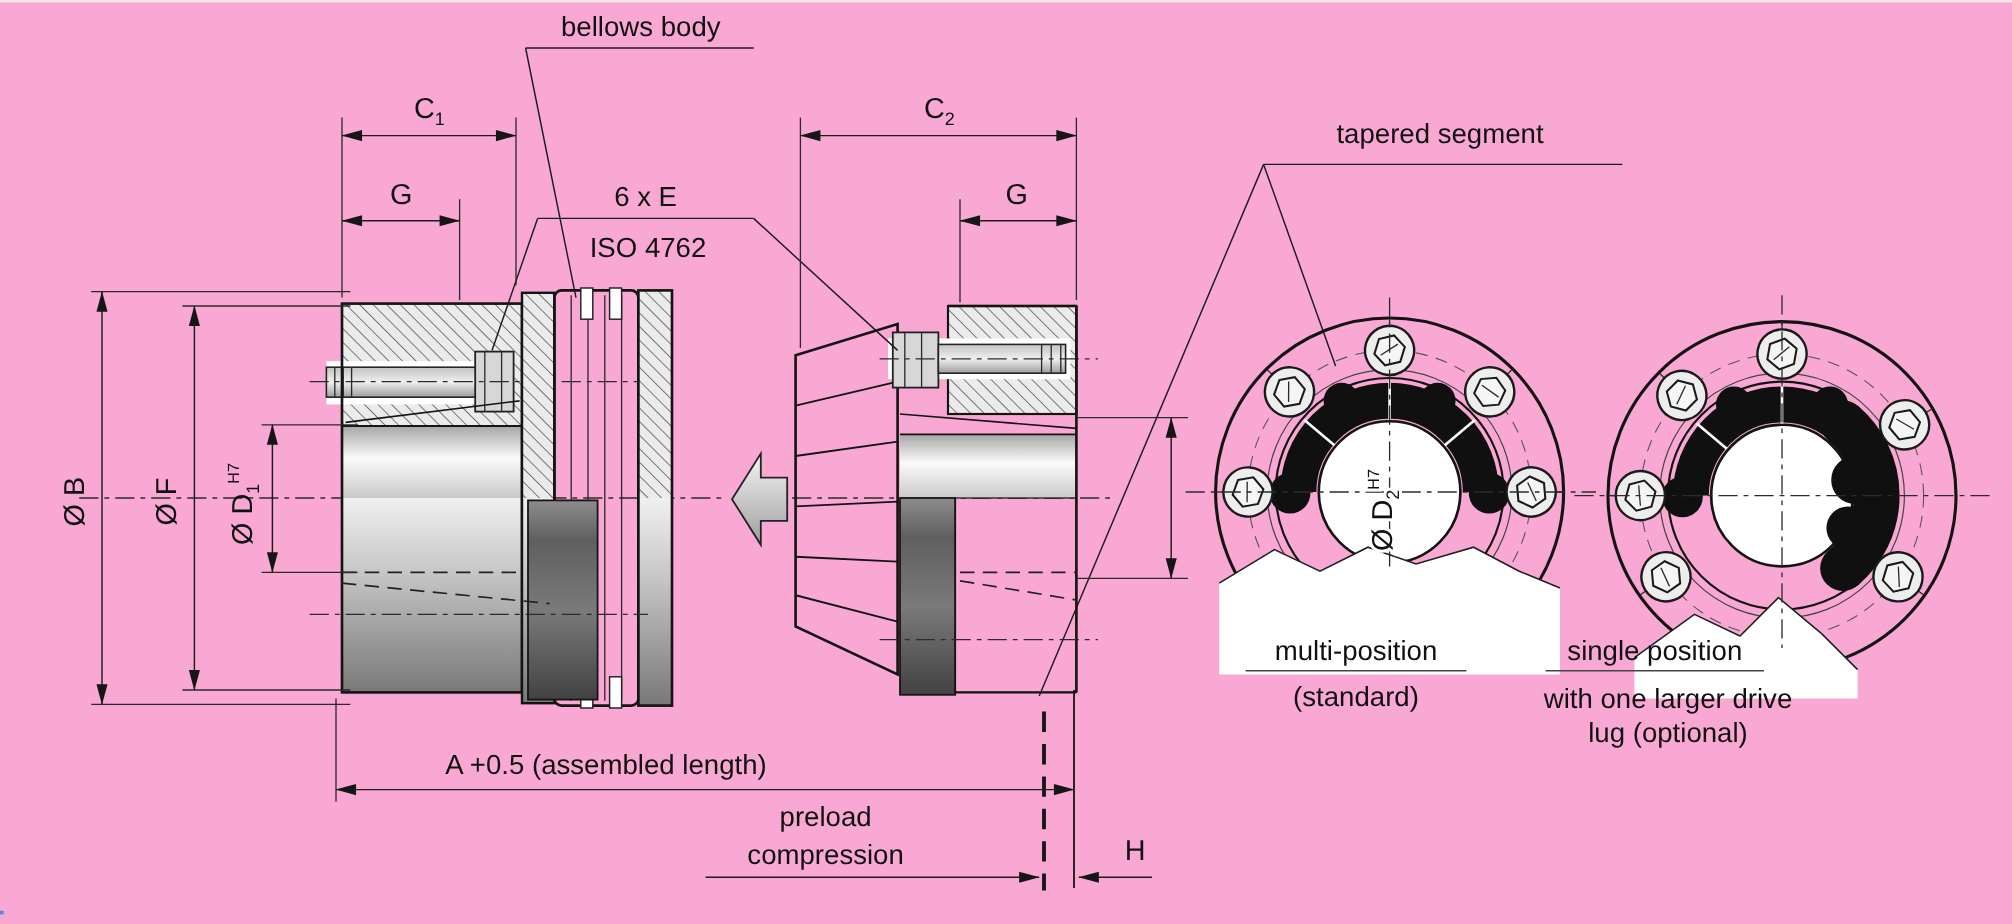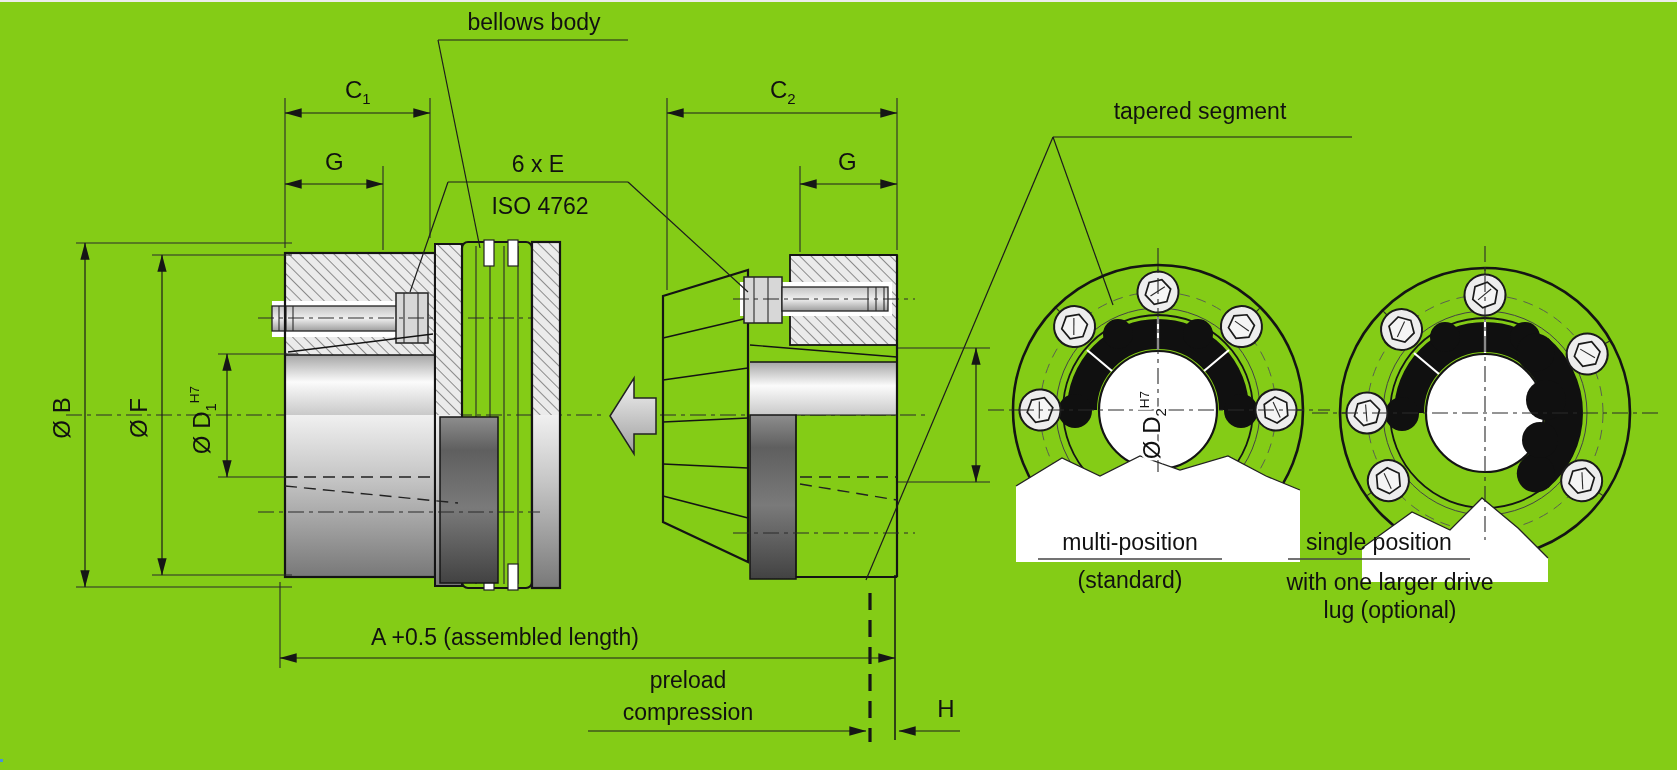--- a/index.html
+++ b/index.html
@@ -1,16 +1,16 @@
 <!DOCTYPE html>
 <html><head>
 <meta charset="utf-8">
 <style>
   html,body { margin:0; padding:0; background:#ffffff; }
-  .stage { position:relative; width:1677px; height:770px; background:#84cc16; overflow:hidden;
+  .stage { position:relative; width:1677px; height:770px; background:#f9a8d4; overflow:hidden;
            font-family:"Liberation Sans", sans-serif; }
   svg text { font-family:"Liberation Sans", sans-serif; fill:#111; }
   .lbl  { font-size:23px; }
   .dimt { font-size:24px; }
   .sub  { font-size:15px; }
   .sup  { font-size:13.5px; }
   .cap  { font-size:23px; }
   .halo { paint-order:stroke; stroke:#ffffff; stroke-width:5px; }
   .thin { stroke:#2a2a2a; stroke-width:1.1; fill:none; }
   .dline{ stroke:#1c1c1c; stroke-width:1.2; fill:none; }

